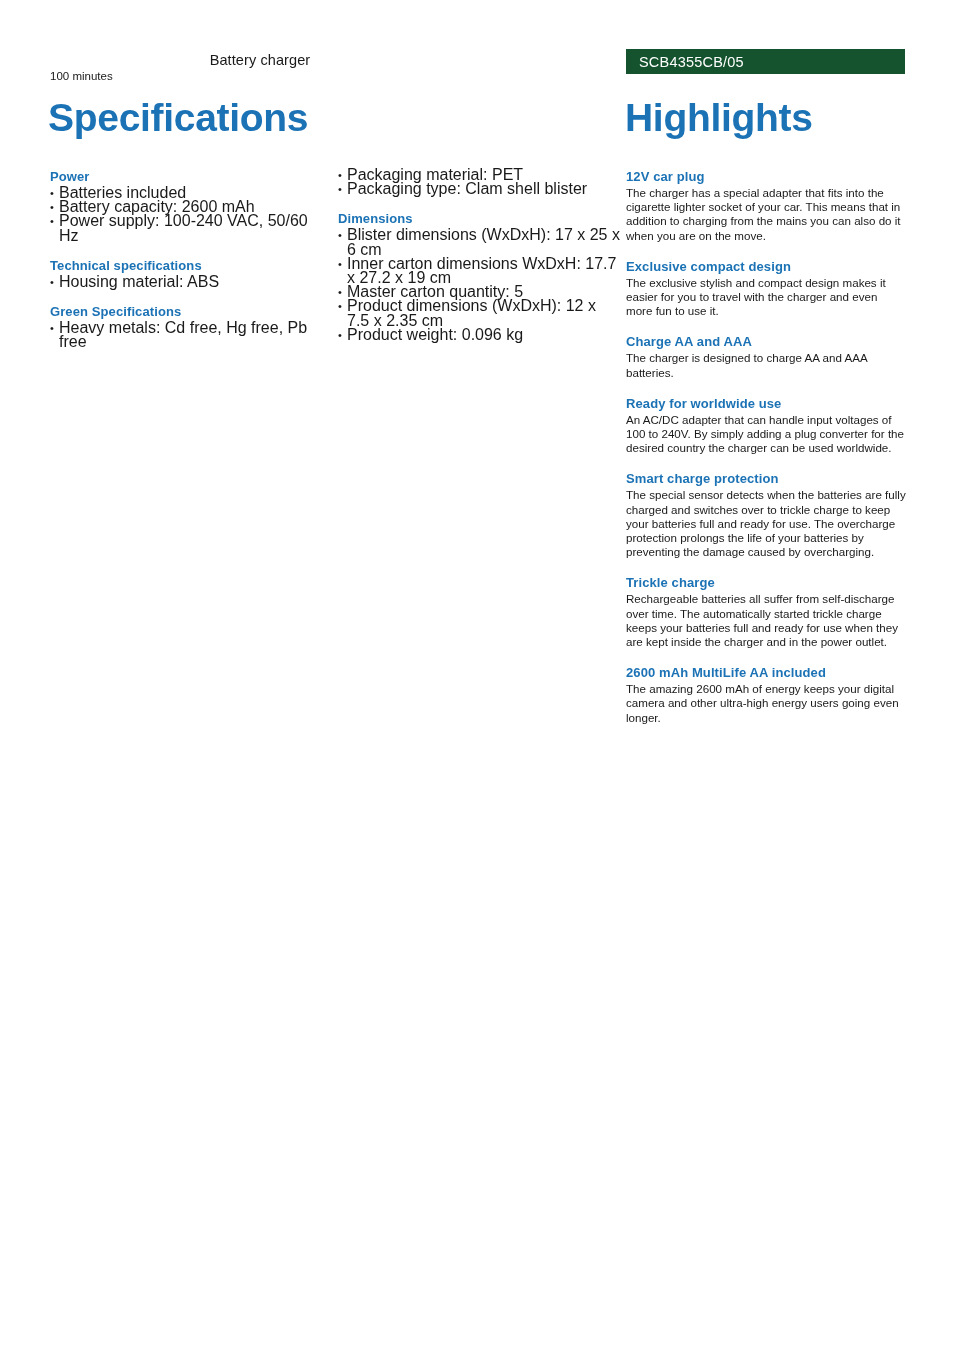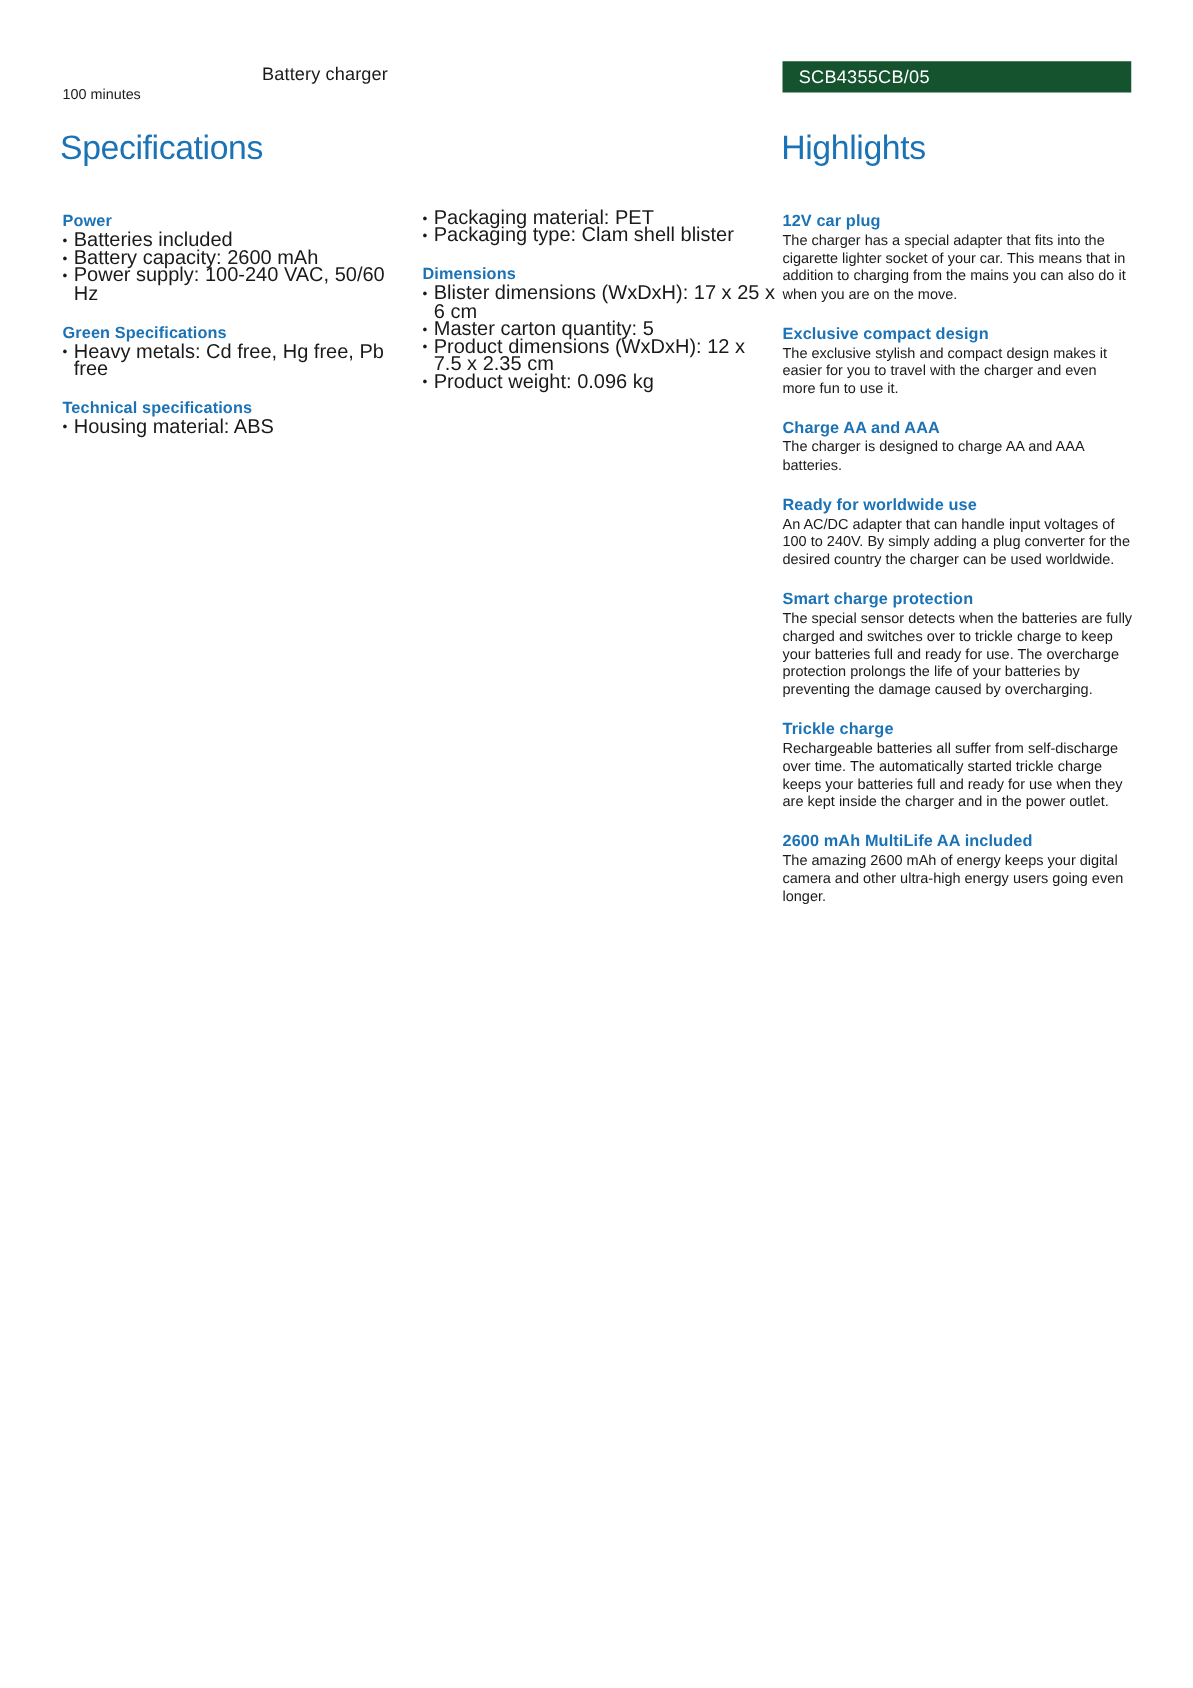--- a/index.html
+++ b/index.html
@@ -34,23 +34,23 @@
     letter-spacing: 0.1px;
     text-align: center;
   }
   .prod-sub {
     font-size: 11.5px;
     line-height: 15px;
     color: #1a1a1a;
   }
   .big-title {
     position: absolute;
-    font-size: 27px;
+    font-size: 39px;
     line-height: 44px;
-    font-weight: 400;
+    font-weight: 700;
     color: #1b72b5;
     letter-spacing: -0.3px;
   }
   .big-title.left { left: 48px; top: 96px; }
   .big-title.right { left: 625px; top: 96px; }
 
   .code-bar {
     position: absolute;
     left: 626px;
     top: 49px;
@@ -159,46 +159,47 @@
     <div class="sec">
       <div class="sec-head">Power</div>
       <ul class="speclist">
         <li>Batteries included</li>
         <li>Battery capacity: 2600 mAh</li>
         <li>Power supply: 100-240 VAC, 50/60 Hz</li>
       </ul>
     </div>
 
     <div class="sec">
+      <div class="sec-head">Technical specifications</div>
+      <ul class="speclist">
+        <li>Housing material: ABS</li>
+      </ul>
+    </div>
+
+    <div class="sec">
       <div class="sec-head">Green Specifications</div>
       <ul class="speclist">
         <li>Heavy metals: Cd free, Hg free, Pb free</li>
-      </ul>
-    </div>
-
-    <div class="sec">
-      <div class="sec-head">Technical specifications</div>
-      <ul class="speclist">
-        <li>Housing material: ABS</li>
       </ul>
     </div>
   </div>
 
   <div class="col col-b">
     <div class="sec">
       <ul class="speclist">
         <li>Packaging material: PET</li>
         <li>Packaging type: Clam shell blister</li>
       </ul>
     </div>
 
     <div class="sec">
       <div class="sec-head">Dimensions</div>
       <ul class="speclist">
         <li>Blister dimensions (WxDxH): 17 x 25 x 6 cm</li>
+        <li>Inner carton dimensions WxDxH: 17.7 x 27.2 x 19 cm</li>
         <li>Master carton quantity: 5</li>
         <li>Product dimensions (WxDxH): 12 x 7.5 x 2.35 cm</li>
         <li>Product weight: 0.096 kg</li>
       </ul>
     </div>
   </div>
 
   <div class="col col-c">
     <div class="hl">
       <div class="hl-head">12V car plug</div>

